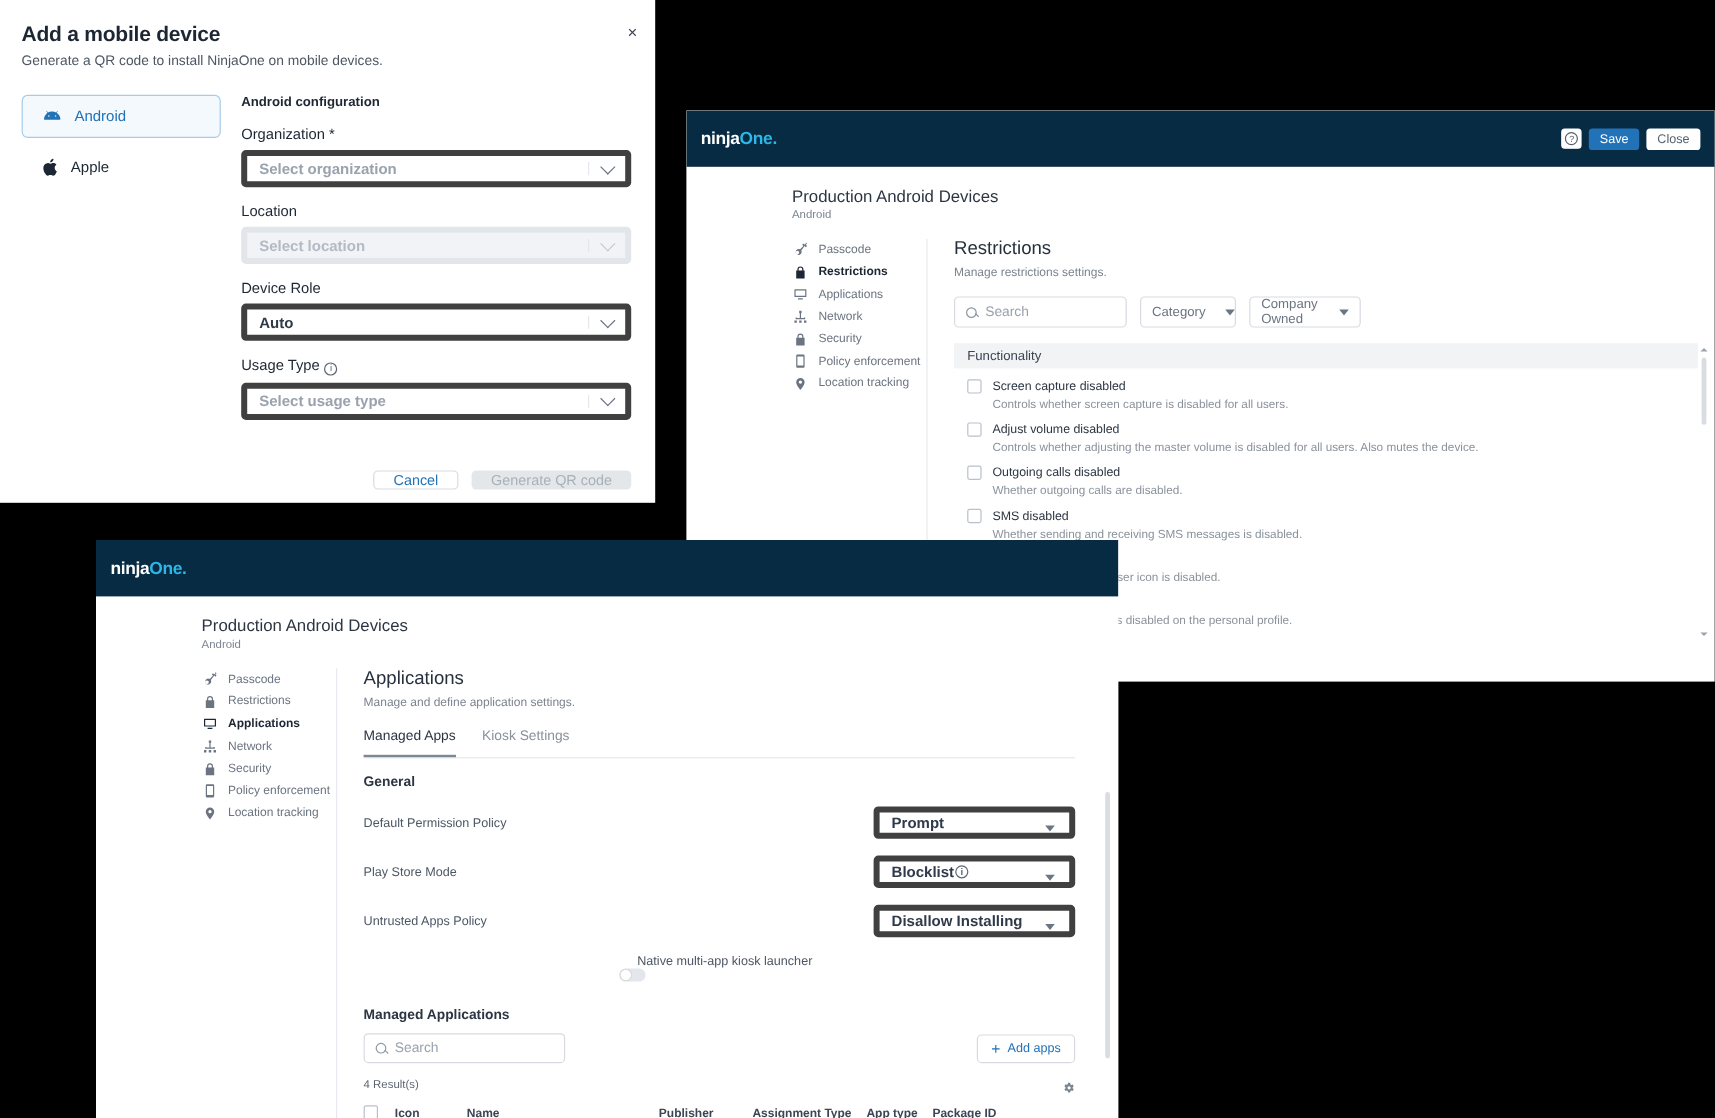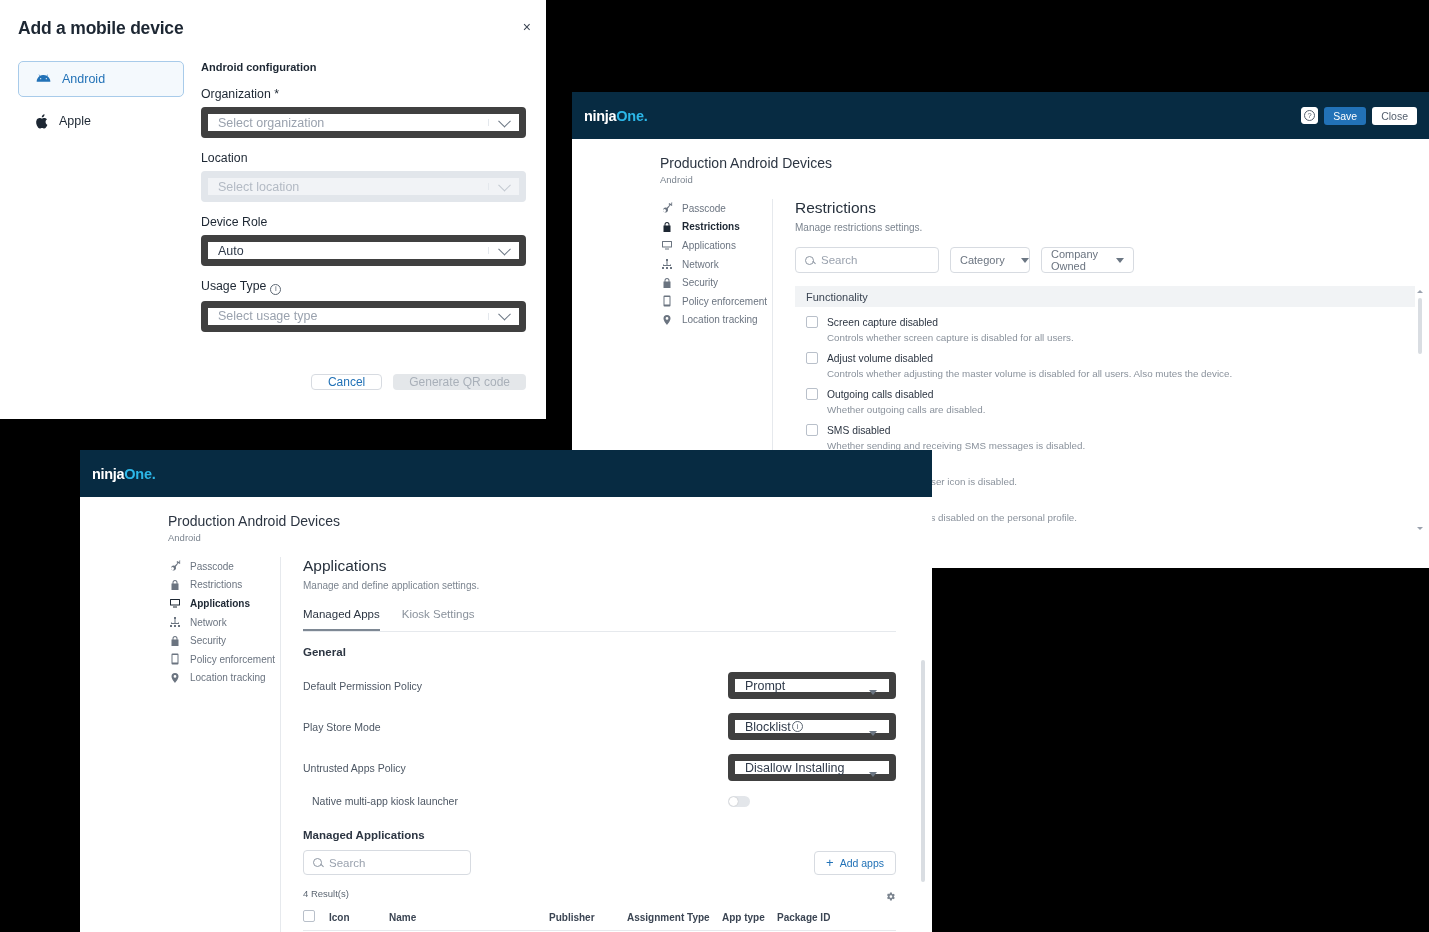--- a/index.html
+++ b/index.html
@@ -6,23 +6,23 @@
   html, body {
     width: 1429px; height: 932px;
     background: #000;
     font-family: "Liberation Sans", sans-serif;
     overflow: hidden;
   }
   .stage { position: relative; width: 1429px; height: 932px; background: #000; }
 
   
   .select-box {
-    position: relative; border: 7px solid #404040; border-radius: 4px;
+    position: relative; border: 5px solid #404040; border-radius: 4px;
     background: #fff; height: 31px; display: flex; align-items: center;
-    padding: 0 10px; font-size: 12.5px; color: #2f3a4a;
+    padding: 0 10px; font-size: 12.5px; color: #2f3a4a; font-weight: bold;
   }
   .select-box.placeholder { color: #9aa2ae; }
   .select-box.disabled { background: #f1f3f6; border-color: #e2e6eb; color: #b3bac4; }
   .select-box .divider {
     position: absolute; right: 30px; top: 5px; bottom: 5px; width: 1px; background: #e4e8ed;
   }
   .chev {
     position: absolute; right: 10px; top: 50%; width: 9px; height: 9px;
     border-right: 1.6px solid #6b7683; border-bottom: 1.6px solid #6b7683;
     transform: translateY(-70%) rotate(45deg);
@@ -438,21 +438,21 @@
         <div class="form-row">
           <span class="form-lab">Untrusted Apps Policy</span>
           <div class="form-ctl">
             <div class="select-box" style="height:27px;">
               <span>Disallow Installing</span>
               <span class="caret-solid" style="position:absolute;right:12px;top:11px;"></span>
             </div>
           </div>
         </div>
 
-        <div class="form-row" style="">
+        <div class="form-row" style="flex-direction:column;">
           <span class="form-lab" style="padding-left:9px;">Native multi-app kiosk launcher</span>
           <div class="form-ctl">
             <div class="toggle"></div>
           </div>
         </div>
 
         <div class="mg-head">Managed Applications</div>
 
         <div class="mg-ctrl">
           <div class="searchfield" style="width:168px;height:25px;">
@@ -510,20 +510,21 @@
           <span class="vscroll" style="left:1.5px; top:0; height:222px;"></span>
 
         </div>
       </div>
     </div>
   </div>
 
   <div class="dlg">
     <div style="padding:18px 20px 0 18px;">
       <div class="dlg-title">Add a mobile device</div>
+      <div class="dlg-sub">Generate a QR code to install NinjaOne on mobile devices.</div>
     </div>
     <div class="dlg-x">×</div>
 
     <div style="display:flex; padding:22px 20px 0 18px;">
 
       <div style="width:183px;">
         <div class="os-tab sel">
           <span style="display:flex;">
             <svg width="15" height="10" viewBox="0 0 24 14" fill="#2272b7">
               <path d="M5.7 2.1L4.3.3a.35.35 0 0 1 .56-.42l1.5 1.9A9.9 9.9 0 0 1 12 .6c1.9 0 3.7.45 5.2 1.2l1.5-1.9a.35.35 0 0 1 .56.42l-1.4 1.8C20.6 3.9 22.6 6.9 23 10.4c.07.6-.4 1.1-1 1.1H2c-.6 0-1.07-.5-1-1.1C1.4 6.9 3.4 3.9 5.7 2.1zM7.5 7.4a1 1 0 1 0 0-2 1 1 0 0 0 0 2zm9 0a1 1 0 1 0 0-2 1 1 0 0 0 0 2z"></path>

